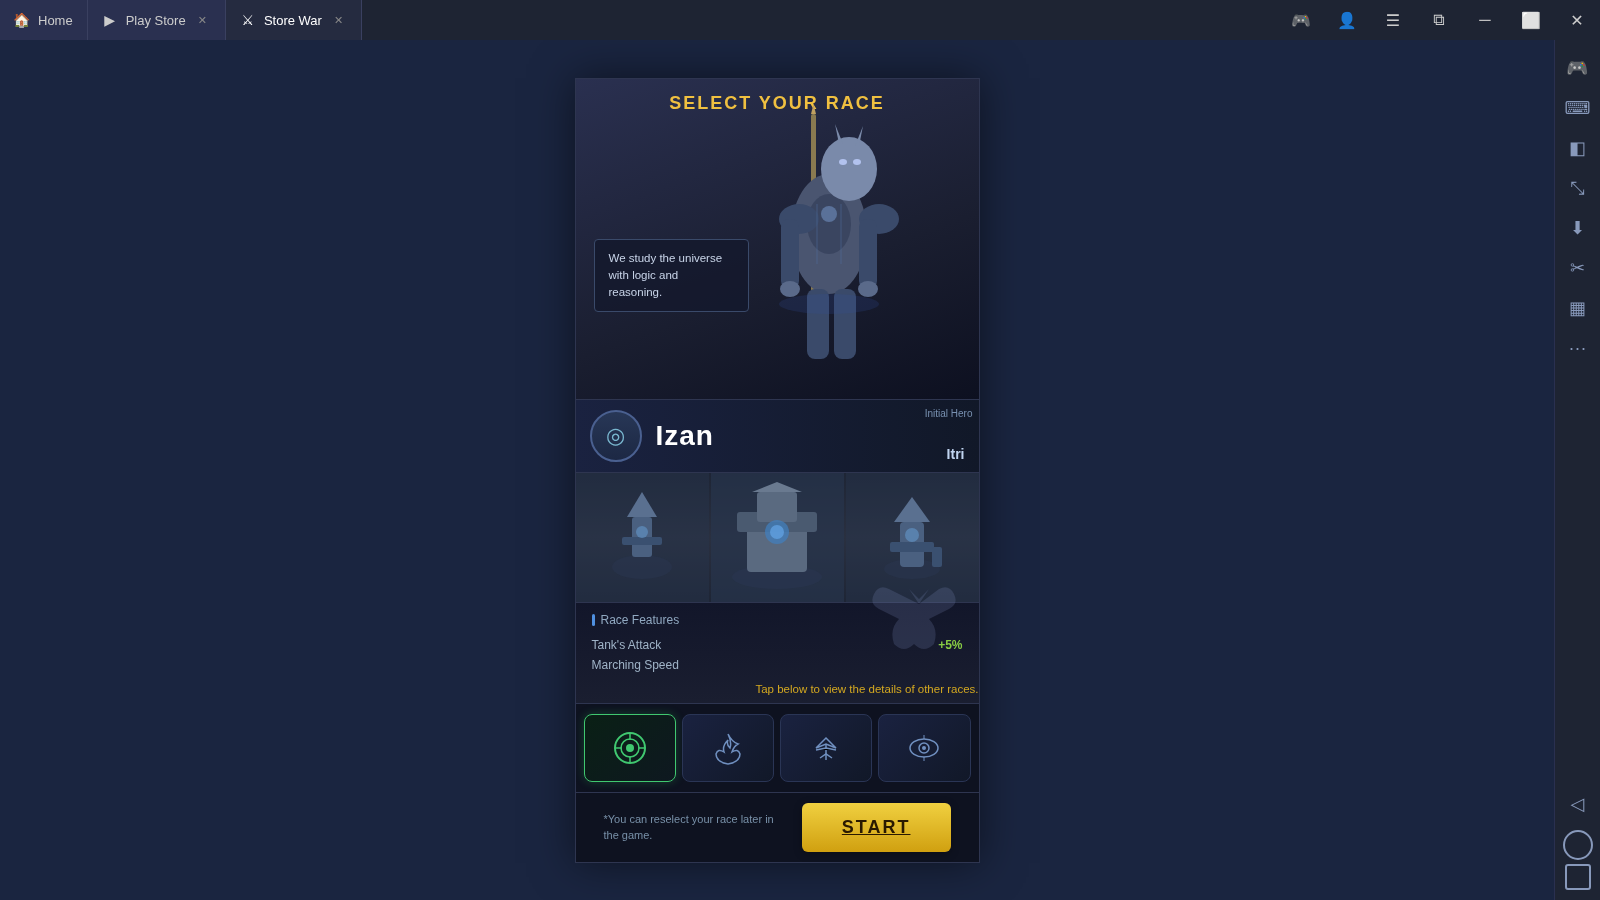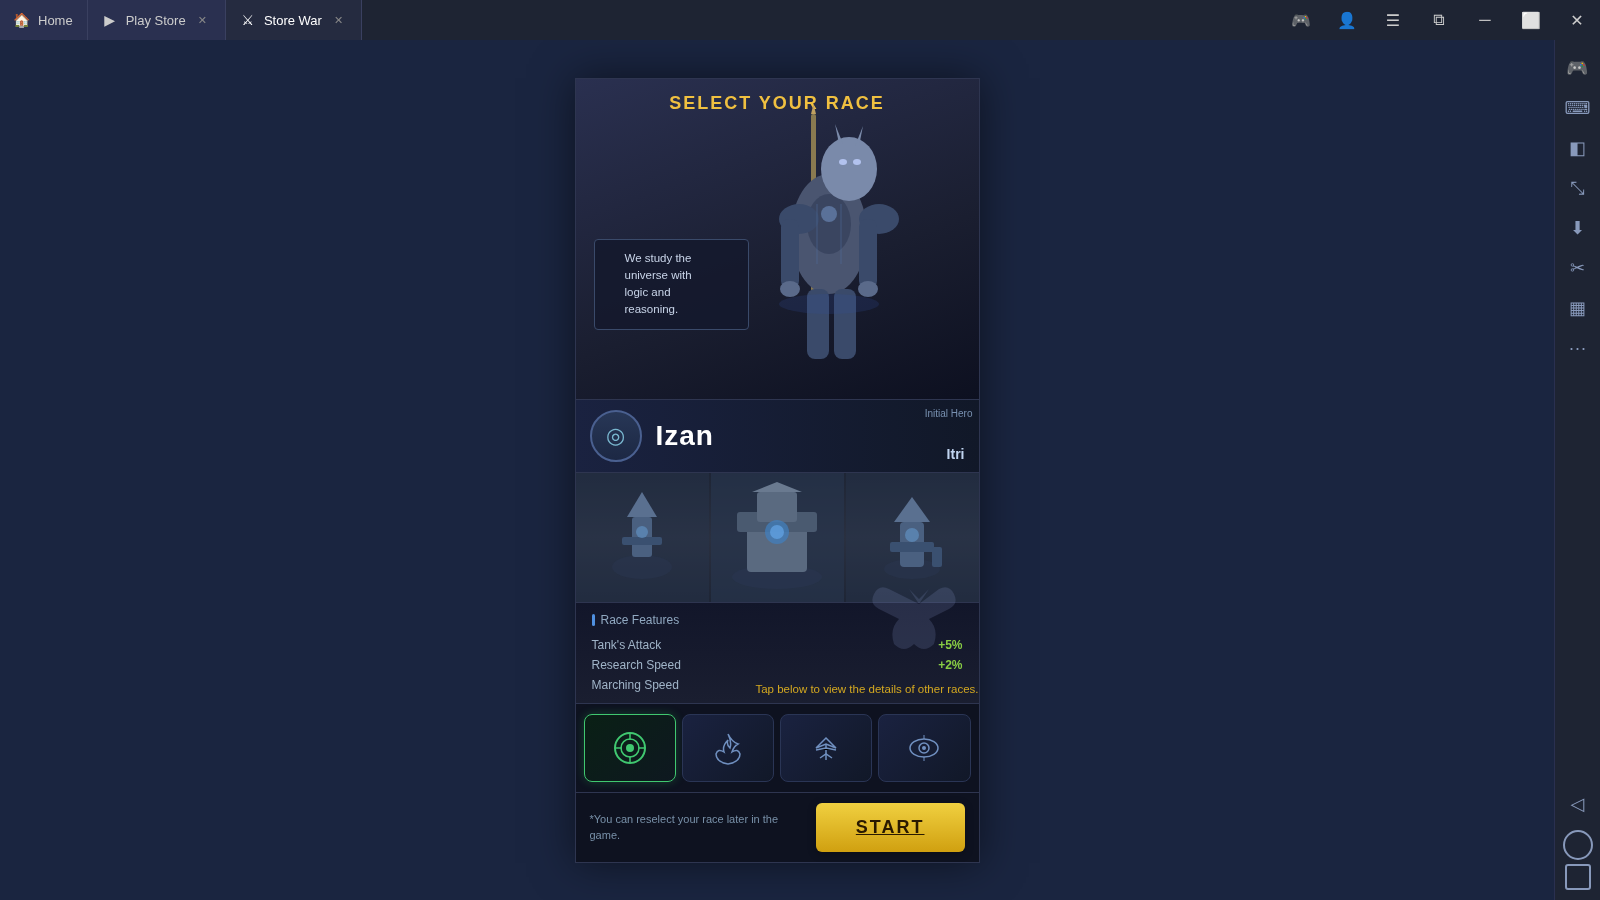--- a/index.html
+++ b/index.html
@@ -173,21 +173,21 @@
     }
 
     
     .race-tooltip {
       position: absolute;
       left: 18px;
       top: 160px;
       background: rgba(20,25,45,0.85);
       border: 1px solid #3a4a6a;
       border-radius: 4px;
-      padding: 10px 30px;
+      padding: 10px 14px;
       width: 155px;
       font-size: 11.5px;
       color: #c8d4e8;
       line-height: 1.5;
     }
 
     
     .race-name-bar {
       position: relative;
       background: linear-gradient(90deg, #1a2240 0%, #111828 100%);
@@ -328,21 +328,21 @@
       background: linear-gradient(135deg, #0a2015 0%, #0e1820 100%);
       color: #40c870;
       box-shadow: 0 0 10px rgba(40,180,80,0.3);
     }
 
     
     .bottom-bar {
       display: flex;
       background: #0e1220;
       border-top: 1px solid #2e3550;
-      padding: 10px 14px;
+      padding: 10px 28px;
       align-items: center;
       gap: 14px;
     }
     .reselect-note {
       flex: 1;
       font-size: 11px;
       color: #7890a8;
       line-height: 1.5;
     }
     .start-btn {
@@ -517,24 +517,20 @@
 
     <div class="race-features">
       <div class="features-title">
         <span>Race Features</span>
       </div>
       <div class="feature-row">
         <span class="feature-name">Tank's Attack</span>
         <span class="feature-value">+5%</span>
       </div>
       <div class="feature-row">
-        <span class="feature-name">Research Speed</span>
-        <span class="feature-value">+2%</span>
-      </div>
-      <div class="feature-row">
         <span class="feature-name">Marching Speed</span>
         <span class="feature-value"></span>
       </div>
 
       <div class="dragon-watermark">
         <svg width="100" height="80" viewBox="0 0 100 80" opacity="0.2">
           <path d="M80,10 Q90,5 95,15 Q100,25 90,30 L70,40 Q80,50 75,65 Q65,75 55,65 Q45,75 35,65 Q30,50 40,40 L20,30 Q10,25 15,15 Q20,5 30,10 L50,25 Z" fill="#8090c0"></path>
           <path d="M50,25 L40,10 L50,20 L60,10 Z" fill="#8090c0"></path>
         </svg>
       </div>

